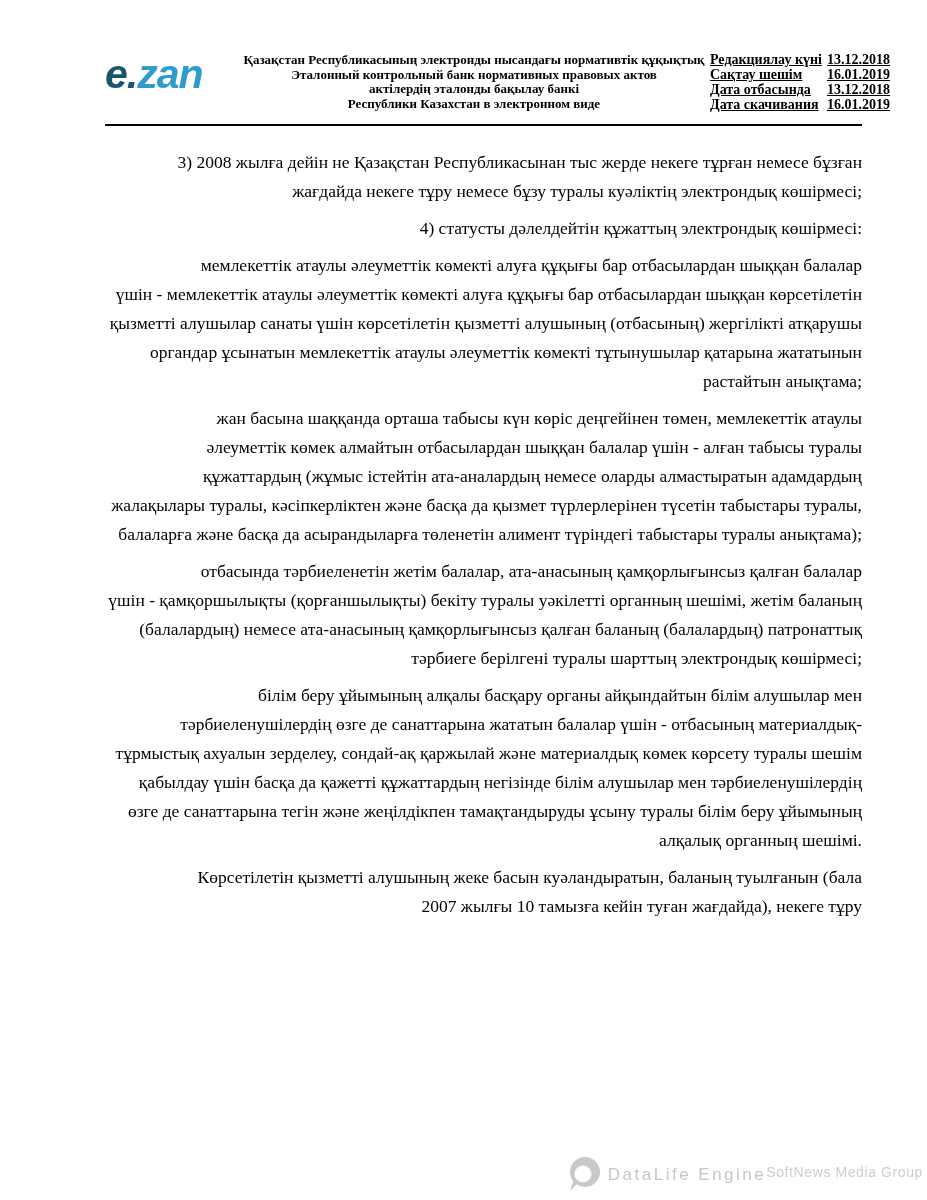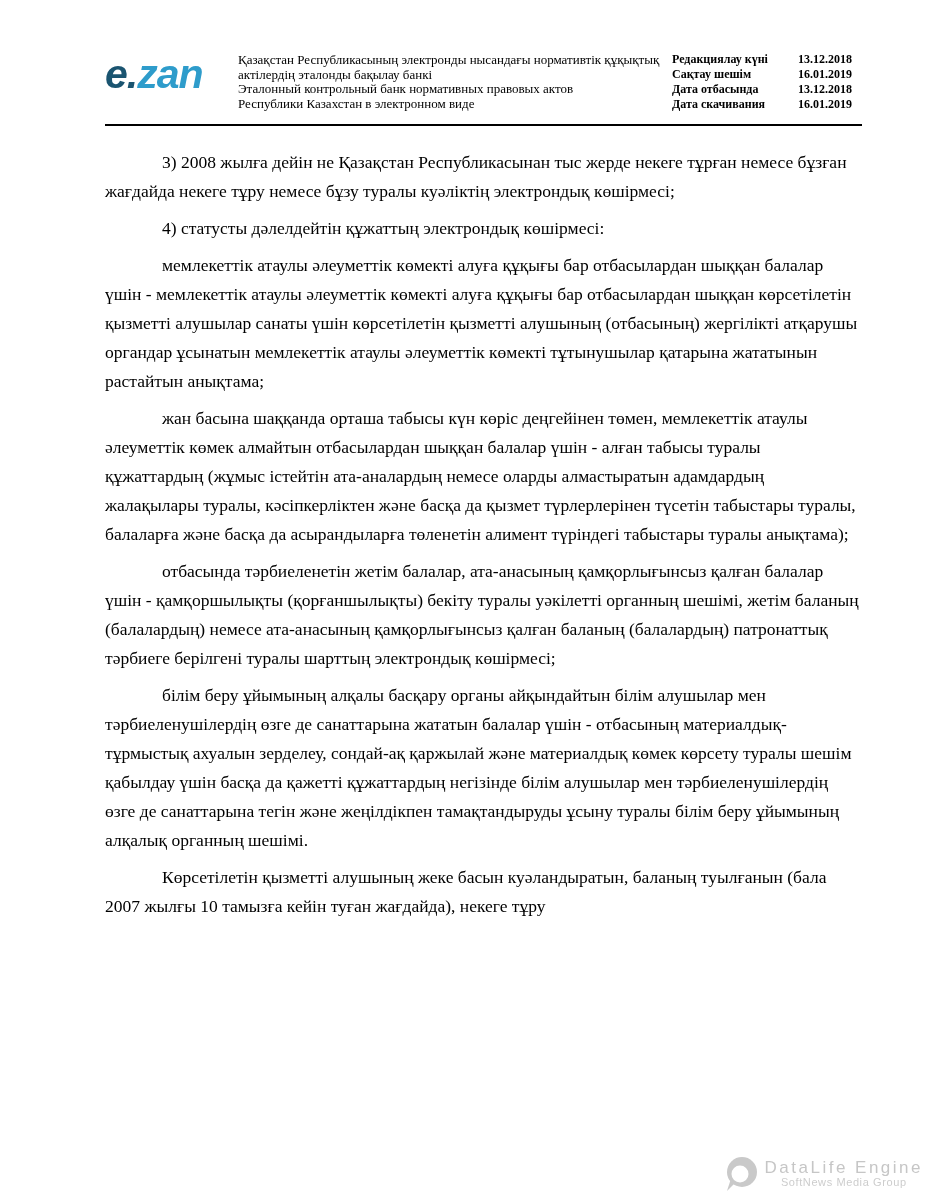--- a/index.html
+++ b/index.html
@@ -11,111 +11,114 @@
   }
   .page {
     position: relative;
     width: 927px; height: 1200px;
     background: #ffffff;
     overflow: hidden;
   }
   .header {
     display: flex;
     align-items: flex-start;
-    padding: 50px 75px 0 105px;
+    padding: 50px 37px 0 105px;
   }
   .logo {
     flex: 0 0 auto;
     width: 133px;
     font-family: "Liberation Sans", sans-serif;
     font-weight: bold;
     font-style: italic;
     font-size: 41px;
     line-height: 48px;
     letter-spacing: -1px;
     white-space: nowrap;
   }
   .logo-e   { color: #1a5470; }
   .logo-zan { color: #2e9ccb; }
   .title-block {
     flex: 1 1 auto;
     padding-top: 3px;
-    font-weight: normal;
+    font-weight: bold;
     font-size: 13px;
     line-height: 14.6px;
+    text-align: center;
   }
   .title-line { white-space: nowrap; }
   .dates {
     flex: 0 0 auto;
     width: 180px;
     padding-top: 2px;
     font-weight: bold;
-    font-size: 12px;
+    font-size: 14px;
     line-height: 15px;
+    text-decoration: underline;
   }
   .date-row  { display: flex; }
   .date-label{ flex: 1 1 auto; }
   .date-value{ flex: 0 0 64px; text-align: right; }
   .rule {
     margin: 12px 65px 0 105px;
     border-top: 2px solid #000000;
     height: 0;
   }
   .body {
     margin: 22px 65px 0 105px;
     font-size: 17.5px;
     line-height: 29px;
     text-align: left;
   }
   .para {
     margin: 0 0 8px 0;
     text-indent: 57px;
+    text-align: right;
   }
   .watermark {
     position: absolute;
     right: 4px; bottom: 8px;
     display: flex;
     align-items: center;
     gap: 7px;
     color: #c6c6c6;
     font-family: "Liberation Sans", sans-serif;
     user-select: none;
   }
   .wm-icon { flex: 0 0 auto; display: block; }
-  .wm-text { display: flex; flex-direction: column; }
+  .wm-text { display: flex; }
   .wm-title {
     font-size: 17px;
     line-height: 17px;
     letter-spacing: 2.5px;
     color: #c6c6c6;
   }
   .wm-sub {
-    font-size: 11px;
+    font-size: 14px;
     line-height: 13px;
     letter-spacing: 0.6px;
     color: #cdcdcd;
     text-align: center;
   }
 </style>
 </head>
 <body>
 
 <div class="page">
 
   <header class="header">
     <div class="logo">
       <span class="logo-e">e.</span><span class="logo-zan">zan</span>
     </div>
     <div class="title-block">
 
         <div class="title-line">Қазақстан Республикасының электронды нысандағы нормативтік құқықтық</div>
 
+        <div class="title-line">Эталонный контрольный банк нормативных правовых актов</div>
+
         <div class="title-line">актілердің эталонды бақылау банкі</div>
-
-        <div class="title-line">Эталонный контрольный банк нормативных правовых актов</div>
 
         <div class="title-line">Республики Казахстан в электронном виде</div>
       </div>
     <div class="dates">
 
         <div class="date-row">
           <span class="date-label">Редакциялау күні</span>
           <span class="date-value">13.12.2018</span>
         </div>
 

